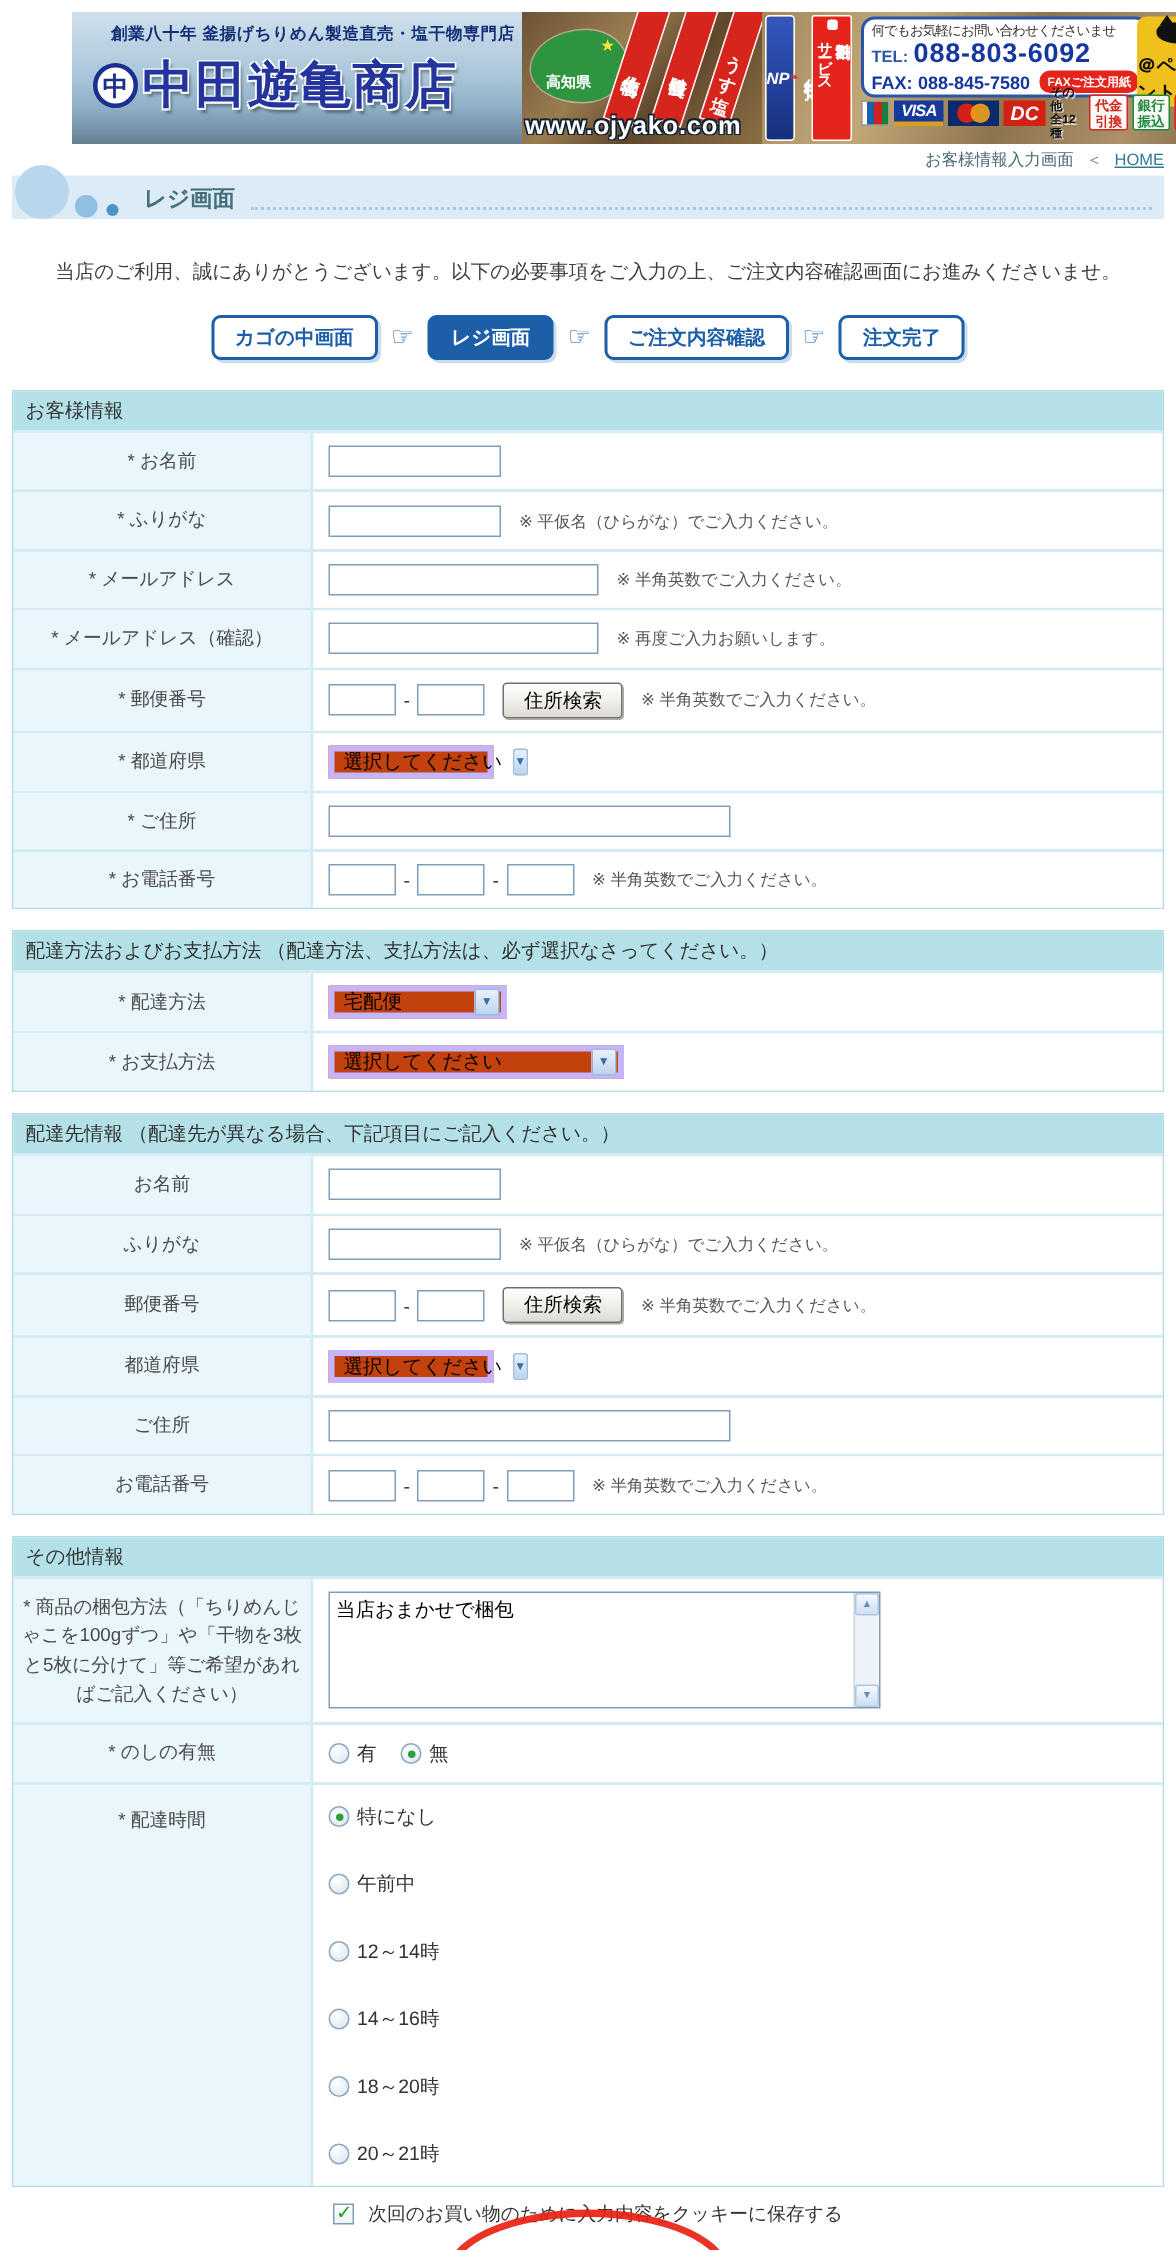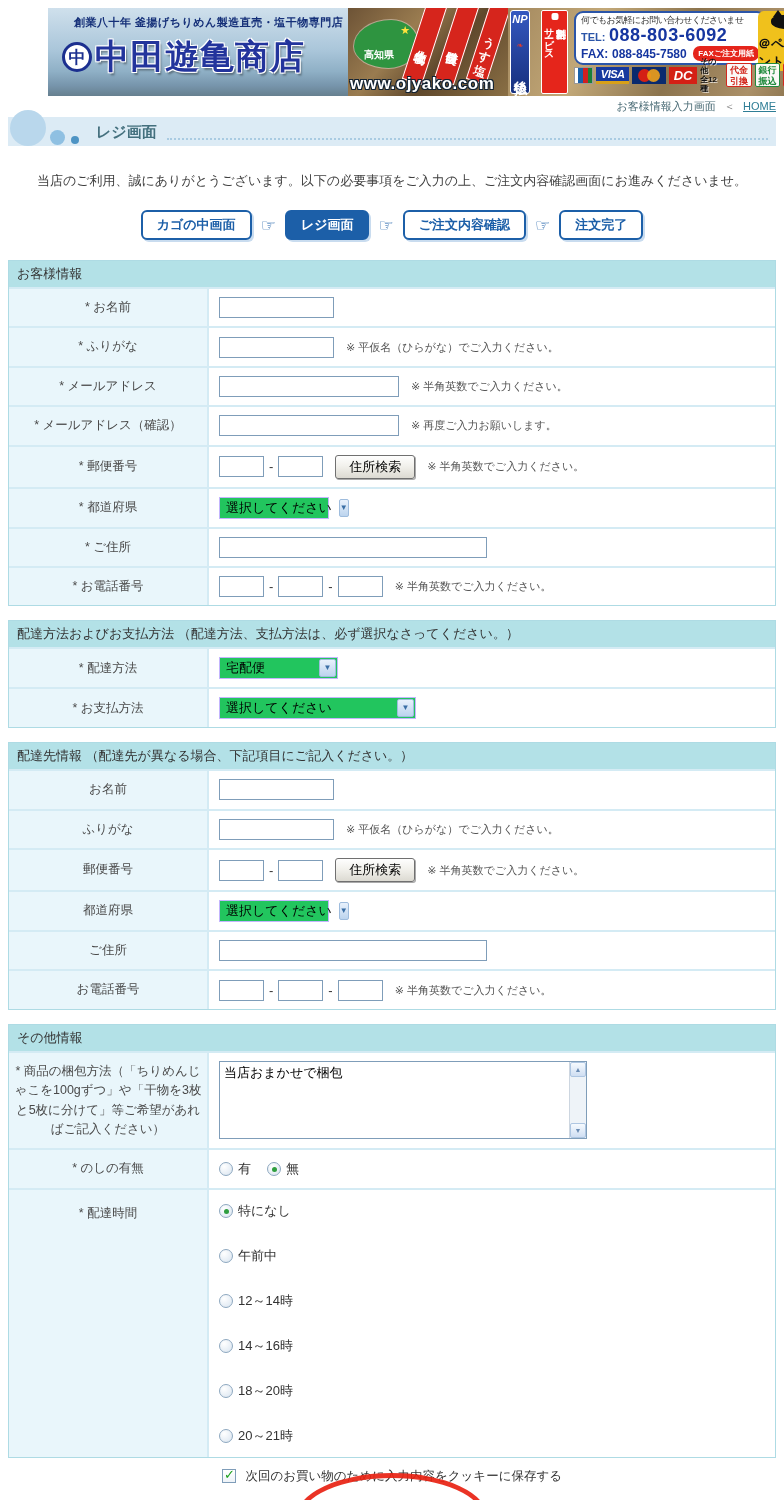--- a/index.html
+++ b/index.html
@@ -29,21 +29,21 @@
   .ribbon { position: absolute; top: -6px; width: 21px; height: 82px; background: #d6251c;
     border: 1px solid #fff; transform: rotate(18deg); color: #fff; font-weight: bold; font-size: 12px;
     writing-mode: vertical-rl; text-align: center; letter-spacing: 1px; line-height: 19px; }
   .rb1 { left: 66px; } .rb2 { left: 98px; } .rb3 { left: 130px; }
   .bn-url { position: absolute; left: 2px; bottom: 2px; font-size: 17px; font-weight: bold; color: #fff;
     text-shadow: -1px -1px 0 #123, 1px -1px 0 #123, -1px 1px 0 #123, 1px 1px 0 #123; letter-spacing: 0.5px; }
   .bn-right { position: absolute; left: 460px; top: 0; width: 308px; height: 88px;
     background: linear-gradient(115deg,#a3885e 0%,#c2a878 28%,#8c744e 55%,#ab9068 80%,#7d6742 100%); }
   .np-banner { position: absolute; left: 2px; top: 2px; width: 20px; height: 84px;
     background: linear-gradient(180deg,#3558c0 0%,#16307e 100%); border: 1px solid #fff; border-radius: 3px;
-    display: flex; flex-direction: column; align-items: center; justify-content: space-between; }
+    display: flex; align-items: center; }
   .np-logo { color: #fff; font-style: italic; font-weight: bold; font-size: 11px; padding-top: 2px; }
   .np-leaf { color: #e23a2a; font-size: 8px; line-height: 4px; }
   .np-text { writing-mode: vertical-rl; color: #fff; font-weight: bold; font-size: 13px; letter-spacing: 3px; margin-top: 2px; }
   .ship-banner { position: absolute; left: 33px; top: 2px; width: 27px; height: 84px; background: #e5251b;
     border: 1px solid #fff; border-radius: 2px; display: flex; justify-content: center; padding-top: 10px; }
   .ship-banner .dot { position: absolute; top: 2px; left: 50%; transform: translateX(-50%); width: 7px; height: 7px; background: #fff; border-radius: 2px; }
   .ship-col { writing-mode: vertical-rl; color: #fff; font-weight: bold; font-size: 10px; line-height: 12px; letter-spacing: 0; }
   .contact-box { position: absolute; left: 66px; top: 3px; width: 192px; height: 54px; background: #fff;
     border: 2px solid #2b55a8; border-radius: 9px; padding: 1px 5px; }
   .contact-note { font-size: 9px; color: #333; white-space: nowrap; letter-spacing: -0.6px; }
@@ -109,21 +109,21 @@
   .fv { flex: 1; background: #fff; display: flex; align-items: center; padding: 8px 10px; font-size: 13px; flex-wrap: wrap; }
   .fv.col { flex-direction: column; align-items: flex-start; gap: 27px; padding: 12px 10px; }
   .inp { height: 21px; border: 1px solid #7f9db9; background: #fff; font-size: 13px; padding: 0 3px;
     font-family: "Liberation Sans", "DejaVu Sans", sans-serif; }
   .w115 { width: 115px; } .w180 { width: 180px; } .w265 { width: 268px; } .w45 { width: 45px; }
   .dash { margin: 0 5px; color: #333; }
   .note { font-size: 11px; color: #555; margin-left: 12px; white-space: nowrap; }
   .btn3d { margin-left: 12px; border: 1px solid #707070; border-radius: 3px; font-size: 13px; padding: 2px 13px;
     background: linear-gradient(180deg,#fefefe 0%,#f2f1ec 45%,#dcdad2 100%); box-shadow: 1px 1px 0 #aaa; cursor: pointer;
     font-family: "Liberation Sans", "DejaVu Sans", sans-serif; }
-  .sel { display: inline-flex; align-items: center; border: 1px solid #c4b5fd; height: 22px; background: #22c55e; cursor: pointer; }
+  .sel { display: inline-flex; align-items: center; border: 4px solid #c4b5fd; height: 22px; background: #c2410c; cursor: pointer; }
   .sel-txt { padding: 0 6px; font-size: 13px; color: #000; flex: 1; white-space: nowrap; }
   .sel-arrow { width: 17px; height: 18px; margin: 1px; background: linear-gradient(180deg,#e8f1fc 0%,#bcd4ee 100%);
     border: 1px solid #9ebcdd; border-radius: 2px; display: flex; align-items: center; justify-content: center; }
   .sel-arrow span { color: #3a6ea5; font-size: 8px; line-height: 8px; }
   .w-pref { width: 110px; } .w-dlv { width: 119px; } .w-pay { width: 197px; }
 
   
   .ta { position: relative; display: inline-block; border: 1px solid #7f9db9; background: #fff; }
   .ta-pack { width: 368px; height: 78px; } .ta-comment { width: 368px; height: 72px; }
   .ta-val { position: absolute; top: 2px; left: 4px; right: 22px; font-size: 13px; color: #000; }

